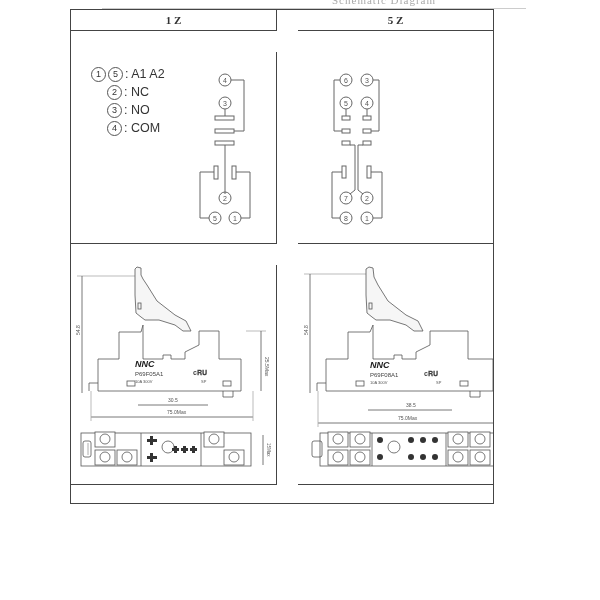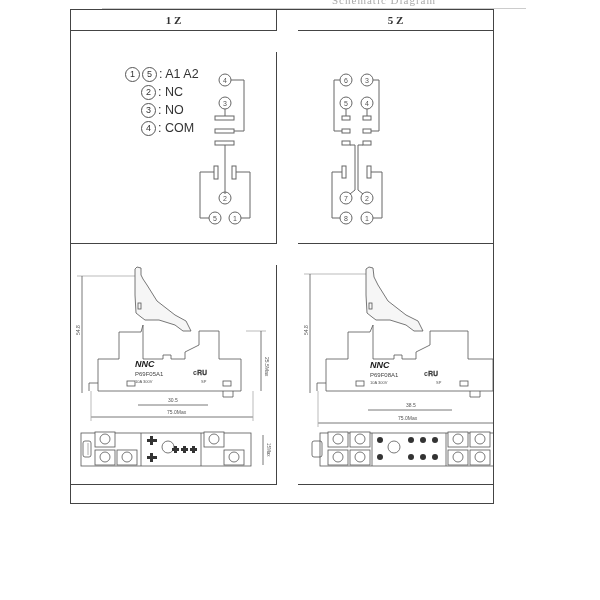--- a/index.html
+++ b/index.html
@@ -5,21 +5,21 @@
   html,body{margin:0;padding:0;background:#fff;}
   body{width:600px;height:600px;position:relative;overflow:hidden;font-family:"Liberation Sans",sans-serif;color:#333;}
   .top-strip{position:absolute;left:102px;top:0;width:424px;height:8px;border-bottom:1px solid #ccc;}
   .top-strip .faded{position:absolute;left:230px;top:-6px;font-size:11px;color:#aaa;letter-spacing:1px;font-family:"Liberation Serif",serif;}
   .grid{position:absolute;left:70px;top:9px;width:424px;height:495px;border:1.5px solid #444;box-sizing:border-box;display:grid;grid-template-columns:206px 1fr;grid-template-rows:21px 192px 220px 1fr;gap:21px;}
   .cell{border-right:1.5px solid #444;border-bottom:1.5px solid #444;position:relative;box-sizing:border-box;overflow:hidden;}
   .cell.r{border-right:none;}
   .cell.last{border-bottom:none;}
   .hdr{display:flex;align-items:center;justify-content:center;font-family:"Liberation Serif",serif;font-weight:bold;font-size:11px;color:#333;}
   .legend{position:absolute;font-size:12.5px;line-height:18px;color:#333;}
-  .legend .row{white-space:nowrap;margin-left:34px;}
+  .legend .row{white-space:nowrap;}
   .legend .c{display:inline-block;width:13px;height:13px;border:1px solid #555;border-radius:50%;font-size:9px;line-height:13px;text-align:center;margin-right:2px;vertical-align:1px;}
   svg{position:absolute;}
   .photo{position:absolute;}
 </style>
 </head>
 <body>
 
 <div class="top-strip">
   <span class="faded">Schematic Diagram</span>
 </div>

